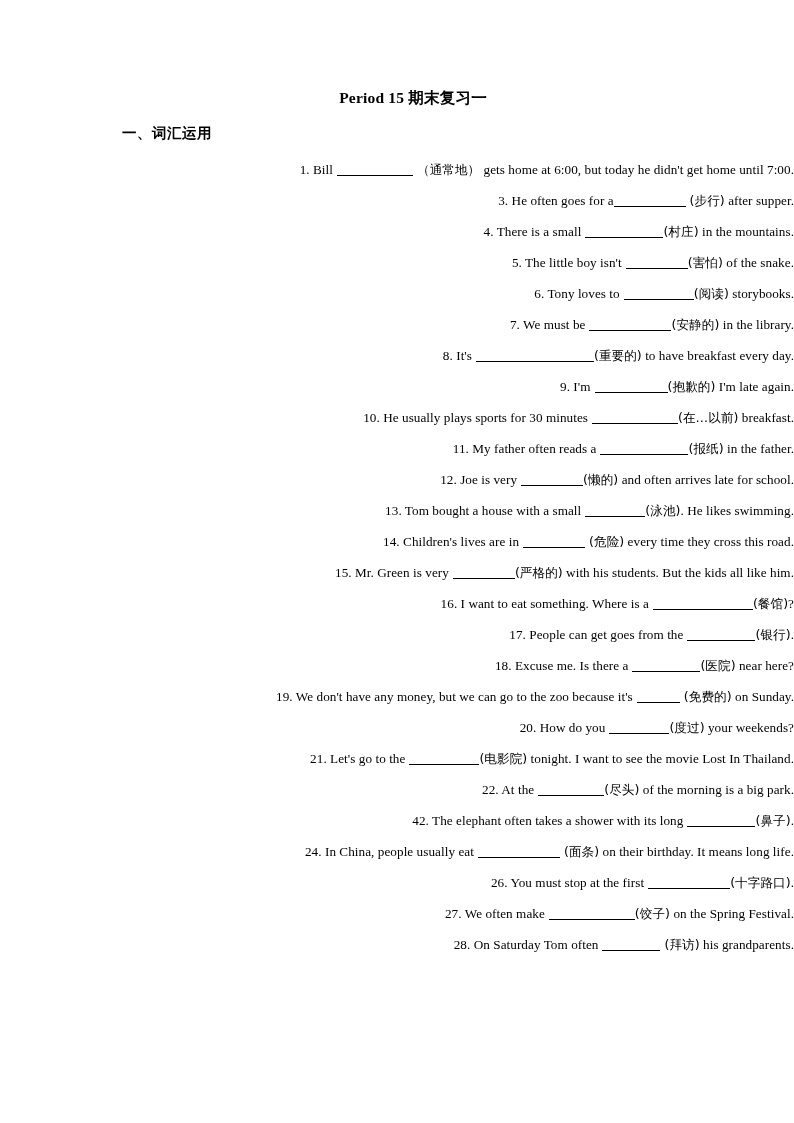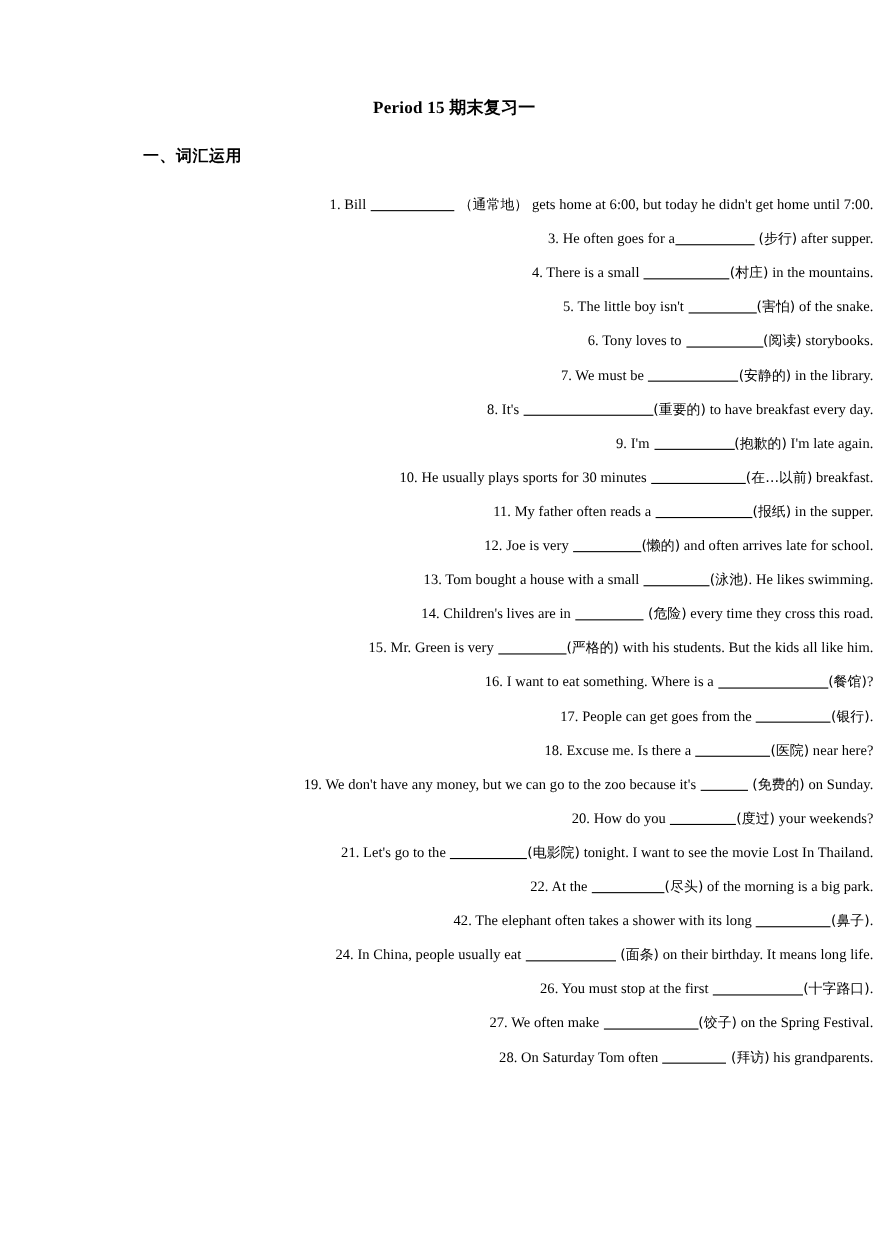--- a/index.html
+++ b/index.html
@@ -25,21 +25,21 @@
     margin: 0;
     padding-top: 88px;
     text-align: center;
     font-family: "Liberation Serif", "DejaVu Serif", serif;
     font-weight: bold;
     font-size: 15.5px;
     letter-spacing: 0.2px;
     padding-left: 32px;
   }
   #section-heading {
-    margin: 12px;
+    margin: 4px;
     padding-left: 118px;
     padding-top: 11px;
     font-family: "DejaVu Sans", "Liberation Sans", sans-serif;
     font-weight: bold;
     font-size: 14.5px;
     letter-spacing: 0.5px;
   }
   #items {
     margin: 0;
     padding: 0;
@@ -79,21 +79,21 @@
   <ol id="items">
       <li><span>1.</span> <span>Bill</span><span class="blank sp-before sp-after" style="width: 76px;"></span><span class="cn">（通常地）</span><span> gets home at 6:00, but today he didn't get home until 7:00.</span></li>
       <li><span>3.</span> <span>He often goes for a</span><span class="blank sp-after" style="width: 72px;"></span><span class="cn">(步行)</span><span> after supper.</span></li>
       <li><span>4.</span> <span>There is a small</span><span class="blank sp-before" style="width: 78px;"></span><span class="cn">(村庄)</span><span> in the mountains.</span></li>
       <li><span>5.</span> <span>The little boy isn't</span><span class="blank sp-before" style="width: 62px;"></span><span class="cn">(害怕)</span><span> of the snake.</span></li>
       <li><span>6.</span> <span>Tony loves to</span><span class="blank sp-before" style="width: 70px;"></span><span class="cn">(阅读)</span><span> storybooks.</span></li>
       <li><span>7.</span> <span>We must be</span><span class="blank sp-before" style="width: 82px;"></span><span class="cn">(安静的)</span><span> in the library.</span></li>
       <li><span>8.</span> <span>It's</span><span class="blank sp-before" style="width: 118px;"></span><span class="cn">(重要的)</span><span> to have breakfast every day.</span></li>
       <li><span>9.</span> <span>I'm</span><span class="blank sp-before" style="width: 73px;"></span><span class="cn">(抱歉的)</span><span> I'm late again.</span></li>
       <li><span>10.</span> <span>He usually plays sports for 30 minutes</span><span class="blank sp-before" style="width: 86px;"></span><span class="cn">(在…以前)</span><span> breakfast.</span></li>
-      <li><span>11.</span> <span>My father often reads a</span><span class="blank sp-before" style="width: 88px;"></span><span class="cn">(报纸)</span><span> in the supper.</span></li>
+      <li><span>11.</span> <span>My father often reads a</span><span class="blank sp-before" style="width: 88px;"></span><span class="cn">(报纸)</span><span> in the father.</span></li>
       <li><span>12.</span> <span>Joe is very</span><span class="blank sp-before" style="width: 62px;"></span><span class="cn">(懒的)</span><span> and often arrives late for school.</span></li>
       <li><span>13.</span> <span>Tom bought a house with a small</span><span class="blank sp-before" style="width: 60px;"></span><span class="cn">(泳池)</span><span>. He likes swimming.</span></li>
       <li><span>14.</span> <span>Children's lives are in</span><span class="blank sp-before sp-after" style="width: 62px;"></span><span class="cn">(危险)</span><span> every time they cross this road.</span></li>
       <li><span>15.</span> <span>Mr. Green is very</span><span class="blank sp-before" style="width: 62px;"></span><span class="cn">(严格的)</span><span> with his students. But the kids all like him.</span></li>
       <li><span>16.</span> <span>I want to eat something. Where is a</span><span class="blank sp-before" style="width: 100px;"></span><span class="cn">(餐馆)</span><span>?</span></li>
       <li><span>17.</span> <span>People can get goes from the</span><span class="blank sp-before" style="width: 68px;"></span><span class="cn">(银行)</span><span>.</span></li>
       <li><span>18.</span> <span>Excuse me. Is there a</span><span class="blank sp-before" style="width: 68px;"></span><span class="cn">(医院)</span><span> near here?</span></li>
       <li><span>19.</span> <span>We don't have any money, but we can go to the zoo because it's</span><span class="blank sp-before sp-after" style="width: 43px;"></span><span class="cn">(免费的)</span><span> on Sunday.</span></li>
       <li><span>20.</span> <span>How do you</span><span class="blank sp-before" style="width: 60px;"></span><span class="cn">(度过)</span><span> your weekends?</span></li>
       <li><span>21.</span> <span>Let's go to the</span><span class="blank sp-before" style="width: 70px;"></span><span class="cn">(电影院)</span><span> tonight. I want to see the movie Lost In Thailand.</span></li>

